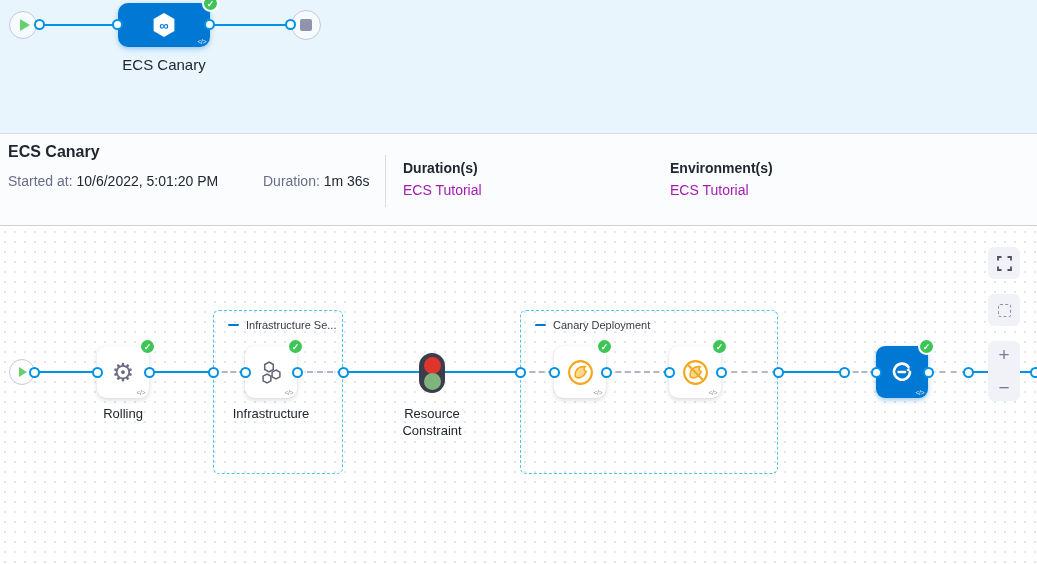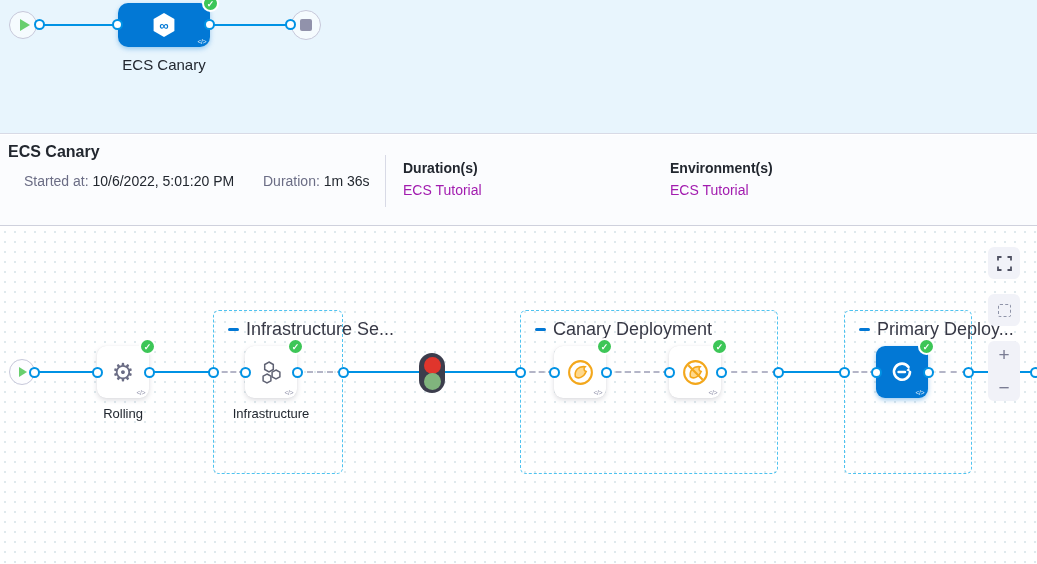--- a/index.html
+++ b/index.html
@@ -40,21 +40,21 @@
   .h-col-label { font-size:14px; font-weight:bold; color:#22272f; }
   .h-link { font-size:14px; color:#a21caf; margin-top:6px; cursor:pointer; }
 
   
   .canvas { position:absolute; left:0; top:227px; width:1037px; height:337px; background:#fff;
             background-image:radial-gradient(#dfe9ed 1px, transparent 1.2px); background-size:10px 10px; }
   .edge { position:absolute; top:144px; height:2px; background:#0092e4; z-index:1; }
   .edge-dashed { position:absolute; top:144px; height:0; border-top:2px dashed #b4b5c7; z-index:1; }
   .group { position:absolute; top:83px; height:164px; border:1px dashed #4fc3f0; border-radius:6px; z-index:0; }
   .group-label { position:absolute; top:8px; left:14px; display:flex; align-items:center; gap:7px;
-                 font-size:18px; color:#383946; cursor:pointer; white-space:nowrap; }
+                 font-size:11px; color:#383946; cursor:pointer; white-space:nowrap; }
   .collapse-dash { width:11px; height:2.5px; background:#0278d5; border-radius:2px; flex:none; }
   .card { position:absolute; top:119px; width:52px; height:52px; background:#fff; border-radius:9px;
           box-shadow:0 2px 5px rgba(96,97,112,.22), 0 0 1px rgba(40,41,61,.1);
           display:flex; align-items:center; justify-content:center; z-index:2; cursor:pointer; }
   .card-blue { background:#0278d5; box-shadow:0 2px 5px rgba(2,120,213,.4); }
   .gear { font-size:25px; color:#6b6d85; line-height:1; }
   .node-label { position:absolute; top:178px; width:110px; text-align:center; font-size:13px;
                 line-height:17px; color:#22272f; z-index:2; }
   .traffic { position:absolute; left:419px; top:126px; width:26px; height:40px; background:#3c3d4c;
              border-radius:13px; z-index:2; cursor:pointer; }
@@ -102,21 +102,21 @@
     <div class="dot" style="left:112px; top:19px;"></div>
     <div class="dot" style="left:204px; top:19px;"></div>
     <div class="dot" style="left:285px; top:19px;"></div>
 
     <div class="stage-label">ECS Canary</div>
   </div>
 
   <div class="header">
     <div class="h-title">ECS Canary</div>
 
-    <div class="h-row" style="left:24px;text-align:center;">
+    <div class="h-row" style="left:8px;text-align:center;">
       <span class="h-muted">Started at:</span>
       <span class="h-val">10/6/2022, 5:01:20 PM</span>
     </div>
 
     <div class="h-row" style="left:263px;">
       <span class="h-muted">Duration:</span>
       <span class="h-val">1m 36s</span>
     </div>
 
     <div class="h-divider"></div>
@@ -137,26 +137,20 @@
     <div class="group" style="left:213px; width:130px;">
       <div class="group-label">
         <span class="collapse-dash"></span>
         <span>Infrastructure Se...</span>
       </div>
     </div>
     <div class="group" style="left:520px; width:258px;">
       <div class="group-label">
         <span class="collapse-dash"></span>
         <span>Canary Deployment</span>
-      </div>
-    </div>
-    <div class="group" style="left:844px; width:128px;">
-      <div class="group-label">
-        <span class="collapse-dash"></span>
-        <span>Primary Deploy...</span>
       </div>
     </div>
 
     <div class="edge" style="left:34px; width:63px;"></div>
     <div class="edge" style="left:149px; width:64px;"></div>
     <div class="edge" style="left:343px; width:76px;"></div>
     <div class="edge" style="left:445px; width:75px;"></div>
     <div class="edge" style="left:778px; width:66px;"></div>
     <div class="edge" style="left:968px; width:69px;"></div>
 
@@ -189,20 +183,21 @@
       </svg>
       <div class="badge" style="right:-7px; top:-8px; left:auto;">✓</div>
       <span class="code-glyph code-gray">&lt;/&gt;</span>
     </div>
     <div class="node-label" style="left:216px;">Infrastructure</div>
 
     <div class="traffic">
       <div class="red"></div>
       <div class="green"></div>
     </div>
+    <div class="node-label" style="left:377px;">Resource Constraint</div>
 
     <div class="card" style="left:554px;">
       <svg width="29" height="29" viewBox="0 0 28 28">
         <circle cx="14" cy="14" r="11" fill="#ffffff" stroke="#f3a71b" stroke-width="2"></circle>
         <path d="M9 18 C 8 12, 12 7.5, 18.5 8.5 C 16.5 10.5, 17.5 12.5, 19.5 13 C 17 19, 11.5 20.5, 9 18 Z" fill="#ffd98d" stroke="#f3a71b" stroke-width="1.5"></path>
       </svg>
       <div class="badge" style="right:-7px; top:-8px; left:auto;">✓</div>
       <span class="code-glyph code-gray">&lt;/&gt;</span>
     </div>
 

